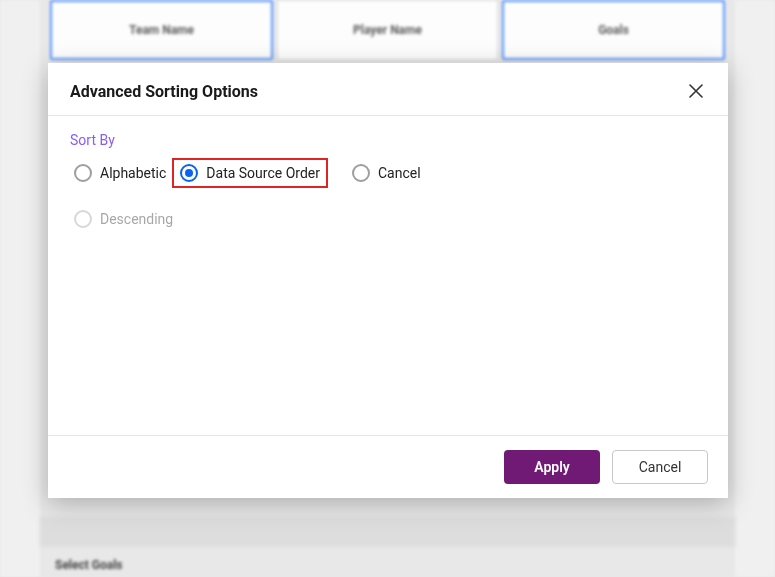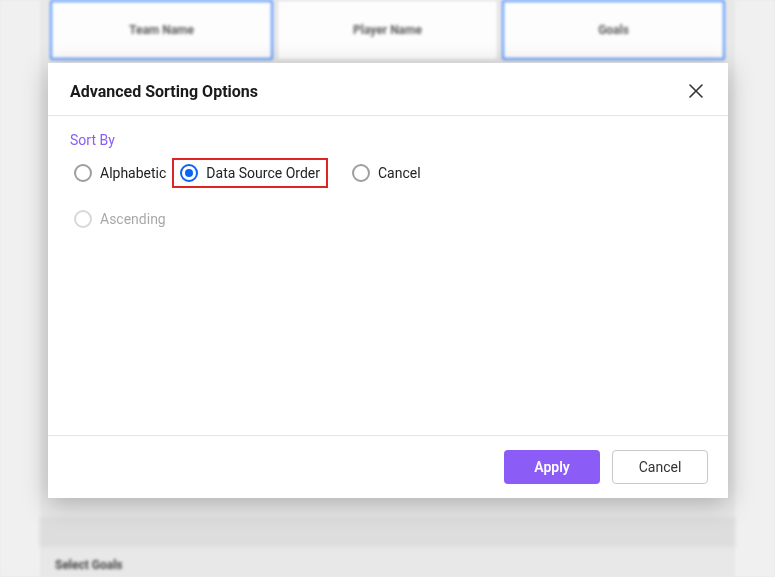--- a/index.html
+++ b/index.html
@@ -169,21 +169,21 @@
       height: 34px;
       border-radius: 4px;
       font-size: 14px;
       display: flex;
       align-items: center;
       justify-content: center;
       cursor: pointer;
       border: 1px solid transparent;
     }
     .btn-primary {
-      background: #8b5cf6;
+      background: #701a75;
       color: #fff;
       font-weight: 600;
     }
     .btn-secondary {
       background: #fff;
       color: #333;
       border: 1px solid #c8c8c8;
     }
   </style>
 </head>
@@ -224,21 +224,21 @@
       </div>
       <div class="radio-item r-field">
         <span class="radio-circle"></span>
         <span class="radio-label">Cancel</span>
       </div>
     </div>
 
     <div class="radio-row">
       <div class="radio-item disabled">
         <span class="radio-circle"></span>
-        <span class="radio-label">Ascending</span>
+        <span class="radio-label">Descending</span>
       </div>
     </div>
   </div>
 
   <div class="modal-footer">
     <div class="btn btn-primary">Apply</div>
     <div class="btn btn-secondary">Cancel</div>
   </div>
 </div>
 

